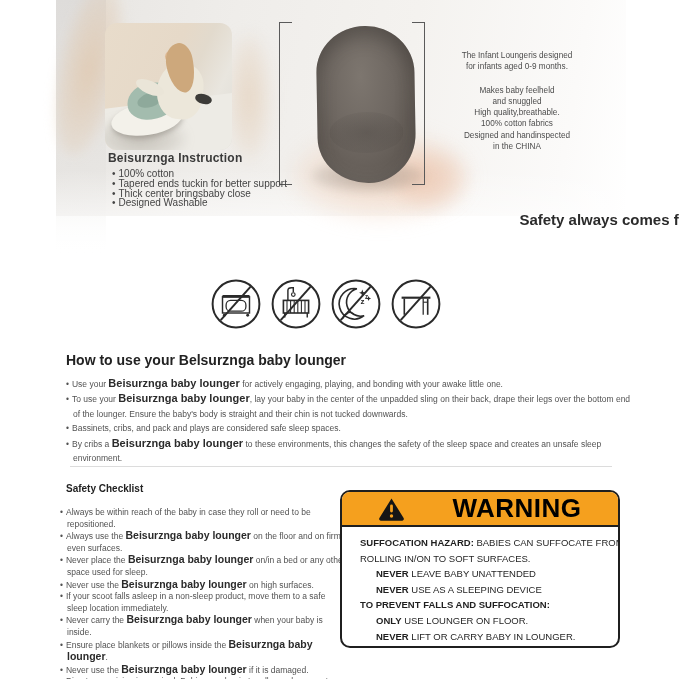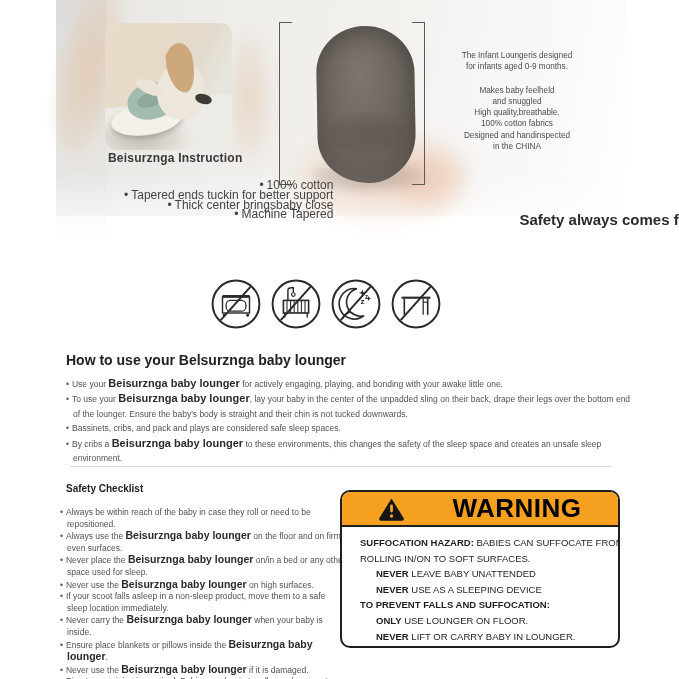--- a/index.html
+++ b/index.html
@@ -49,22 +49,22 @@
   .lounger-shadow{position:absolute;left:312px;top:160px;width:112px;height:32px;border-radius:50%;
          background:radial-gradient(ellipse,rgba(85,80,74,0.35),rgba(85,80,74,0));filter:blur(5px);z-index:3;}
   .lounger{position:absolute;left:317px;top:26px;width:98px;height:157px;z-index:4;transform:rotate(-1deg);
          border-radius:50% 50% 48% 52%/29% 30% 31% 29%;
          background:radial-gradient(ellipse at 45% 32%,#7d766f 0%,#6e6761 45%,#615a54 72%,#544e49 100%);
          box-shadow:inset 0 10px 18px rgba(40,36,33,0.35), inset 0 -8px 14px rgba(255,255,255,0.06);}
   .lounger .crease{position:absolute;left:12%;top:55%;width:76%;height:26%;border-radius:50%;
          background:radial-gradient(ellipse,rgba(30,27,25,0.18),rgba(30,27,25,0));}
   
   .inst-title{position:absolute;left:108px;top:151px;font-size:12px;font-weight:600;color:#3a3a3a;letter-spacing:0.2px;z-index:4;}
-  .inst-list{position:absolute;left:112px;top:169px;margin:12px;padding:0;list-style:none;
-             font-size:12px;line-height:9.8px;color:#444;z-index:4;text-align:right;}
+  .inst-list{position:absolute;left:112px;top:169px;margin:0;padding:0;list-style:none;
+             font-size:10px;line-height:9.8px;color:#444;z-index:4;}
   .inst-list li::before{content:"•";margin-right:3px;}
   .hero-right{position:absolute;left:436px;top:50px;width:162px;text-align:center;
               font-size:8.2px;line-height:11.3px;color:#4c4c4c;z-index:4;}
   .hero-right .grp2{margin-top:12px;}
   .hero-right div{margin:0;}
   
   .safety-title{position:absolute;left:0;top:211px;width:654px;text-align:right;
                 font-size:15px;font-weight:700;color:#2b2b2b;z-index:4;padding-left:48px;}
   .safety-sub{position:absolute;left:0;top:236px;width:654px;text-align:center;
               font-size:10.5px;line-height:13.5px;color:#8c8c8c;z-index:4;}
@@ -128,21 +128,21 @@
   <div class="lounger-shadow"></div>
   <div class="lounger">
     <div class="crease"></div>
   </div>
 
   <div class="inst-title">Beisurznga Instruction</div>
   <ul class="inst-list">
       <li>100% cotton</li>
       <li>Tapered ends tuckin for better support</li>
       <li>Thick center bringsbaby close</li>
-      <li>Machine Tapered</li>
+      <li>Designed Washable</li>
     </ul>
 
   <div class="hero-right">
     <div class="grp1">
         <div>The Infant Loungeris designed</div>
         <div>for infants aged 0-9 months.</div>
       </div>
     <div class="grp2">
         <div>Makes baby feelheld</div>
         <div>and snuggled</div>

